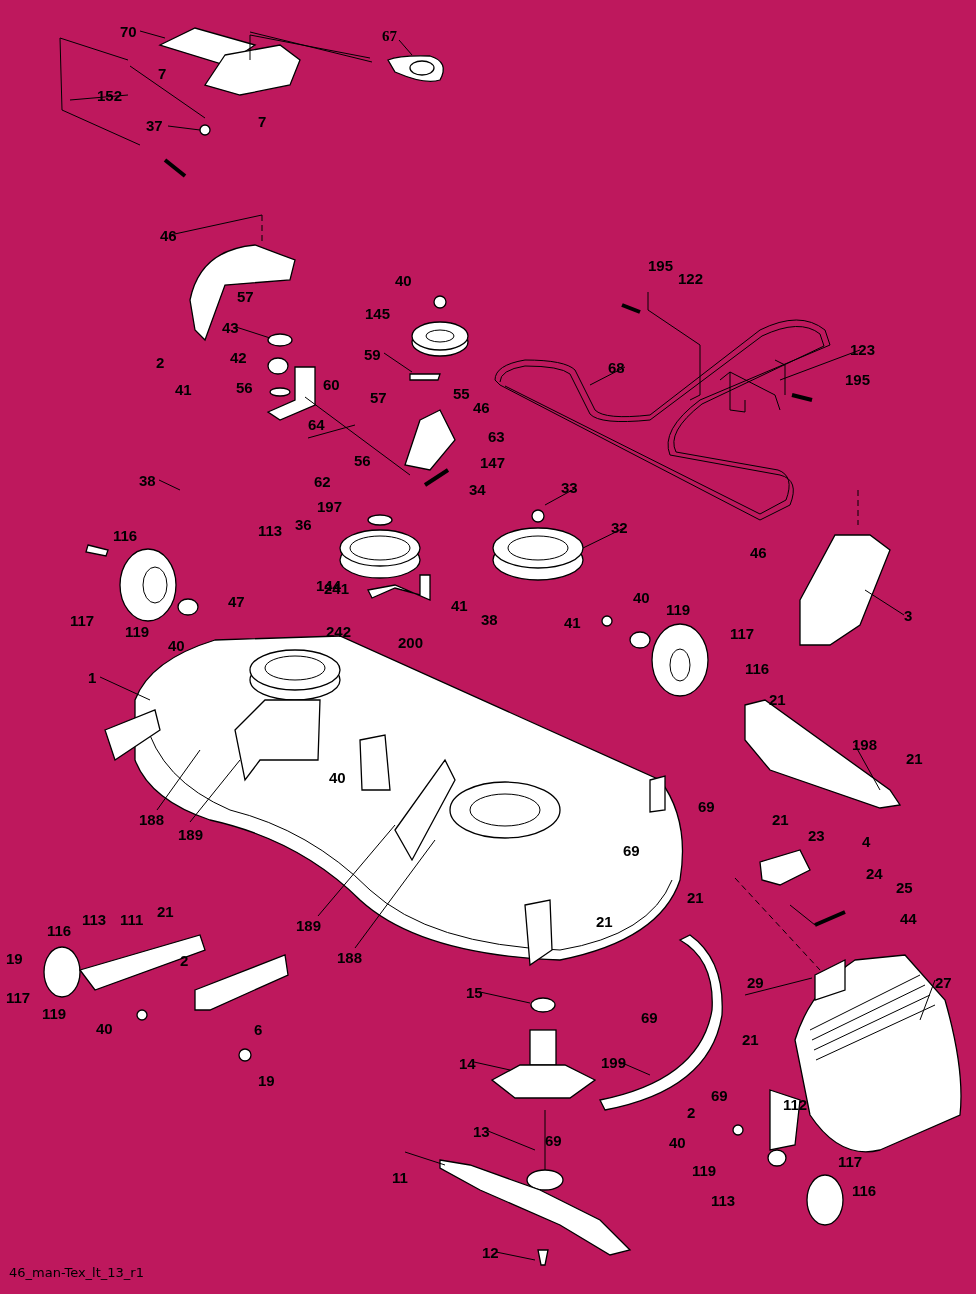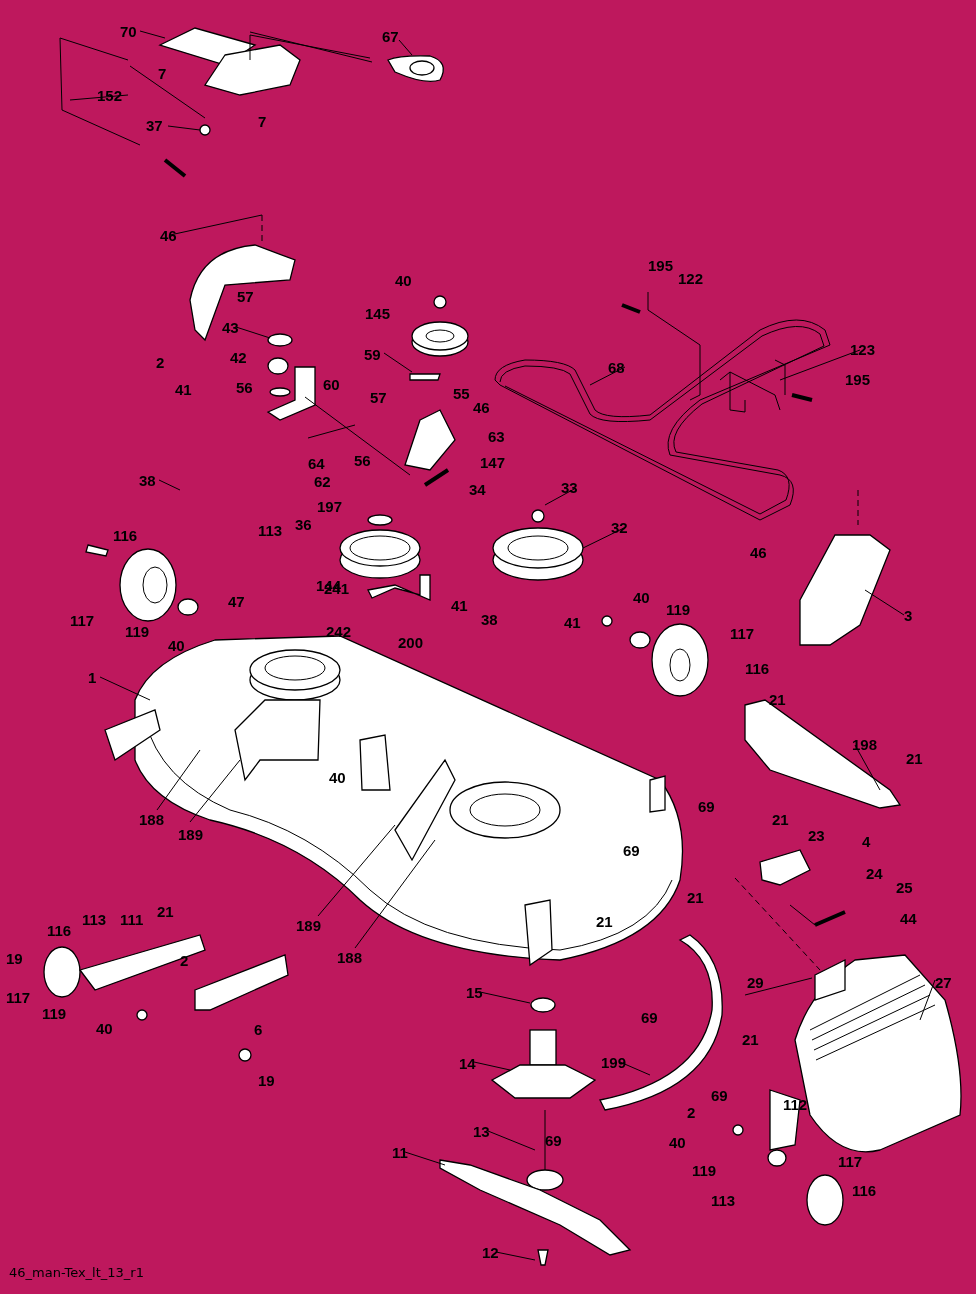--- a/index.html
+++ b/index.html
@@ -193,21 +193,21 @@
       <line class="l" x1="488" y1="1131" x2="535" y2="1150"></line>
       <line class="l" x1="405" y1="1152" x2="445" y2="1165"></line>
       <line class="l" x1="496" y1="1252" x2="535" y2="1260"></line>
       <line class="l" x1="620" y1="1062" x2="650" y2="1075"></line>
       <line class="l" x1="935" y1="980" x2="920" y2="1020"></line>
     </g>
   </svg>
 
   <div id="labels">
       <span class="lbl" style="left: 120px; top: 24px;">70</span>
-      <span class="lbl" style="left: 382px; top: 29px;">67</span>
+      <span class="lbl" style="left: 382px; top: 29px; font-family: Liberation Serif, serif;">67</span>
       <span class="lbl" style="left: 158px; top: 66px;">7</span>
       <span class="lbl" style="left: 97px; top: 88px;">152</span>
       <span class="lbl" style="left: 258px; top: 114px;">7</span>
       <span class="lbl" style="left: 146px; top: 118px;">37</span>
       <span class="lbl" style="left: 160px; top: 228px;">46</span>
       <span class="lbl" style="left: 237px; top: 289px;">57</span>
       <span class="lbl" style="left: 395px; top: 273px;">40</span>
       <span class="lbl" style="left: 648px; top: 258px;">195</span>
       <span class="lbl" style="left: 678px; top: 271px;">122</span>
       <span class="lbl" style="left: 365px; top: 306px;">145</span>
@@ -217,21 +217,21 @@
       <span class="lbl" style="left: 364px; top: 347px;">59</span>
       <span class="lbl" style="left: 850px; top: 342px;">123</span>
       <span class="lbl" style="left: 608px; top: 360px;">68</span>
       <span class="lbl" style="left: 323px; top: 377px;">60</span>
       <span class="lbl" style="left: 236px; top: 380px;">56</span>
       <span class="lbl" style="left: 845px; top: 372px;">195</span>
       <span class="lbl" style="left: 175px; top: 382px;">41</span>
       <span class="lbl" style="left: 370px; top: 390px;">57</span>
       <span class="lbl" style="left: 453px; top: 386px;">55</span>
       <span class="lbl" style="left: 473px; top: 400px;">46</span>
-      <span class="lbl" style="left: 308px; top: 456px;">64</span>
+      <span class="lbl" style="left: 308px; top: 417px;">64</span>
       <span class="lbl" style="left: 488px; top: 429px;">63</span>
       <span class="lbl" style="left: 354px; top: 453px;">56</span>
       <span class="lbl" style="left: 480px; top: 455px;">147</span>
       <span class="lbl" style="left: 139px; top: 473px;">38</span>
       <span class="lbl" style="left: 314px; top: 474px;">62</span>
       <span class="lbl" style="left: 469px; top: 482px;">34</span>
       <span class="lbl" style="left: 561px; top: 480px;">33</span>
       <span class="lbl" style="left: 317px; top: 499px;">197</span>
       <span class="lbl" style="left: 295px; top: 517px;">36</span>
       <span class="lbl" style="left: 611px; top: 520px; text-align: right;">32</span>
@@ -290,21 +290,21 @@
       <span class="lbl" style="left: 641px; top: 1010px;">69</span>
       <span class="lbl" style="left: 742px; top: 1032px;">21</span>
       <span class="lbl" style="left: 459px; top: 1056px;">14</span>
       <span class="lbl" style="left: 601px; top: 1055px;">199</span>
       <span class="lbl" style="left: 711px; top: 1088px;">69</span>
       <span class="lbl" style="left: 783px; top: 1097px;">112</span>
       <span class="lbl" style="left: 687px; top: 1105px;">2</span>
       <span class="lbl" style="left: 473px; top: 1124px;">13</span>
       <span class="lbl" style="left: 545px; top: 1133px;">69</span>
       <span class="lbl" style="left: 669px; top: 1135px;">40</span>
-      <span class="lbl" style="left: 392px; top: 1145px; text-align: center;">11</span>
+      <span class="lbl" style="left: 392px; top: 1170px; text-align: center;">11</span>
       <span class="lbl" style="left: 692px; top: 1163px;">119</span>
       <span class="lbl" style="left: 838px; top: 1154px;">117</span>
       <span class="lbl" style="left: 711px; top: 1193px;">113</span>
       <span class="lbl" style="left: 852px; top: 1183px;">116</span>
       <span class="lbl" style="left: 482px; top: 1245px;">12</span>
     </div>
   <div class="footer">46_man-Tex_lt_13_r1</div>
 </div>
 
 </body></html>

